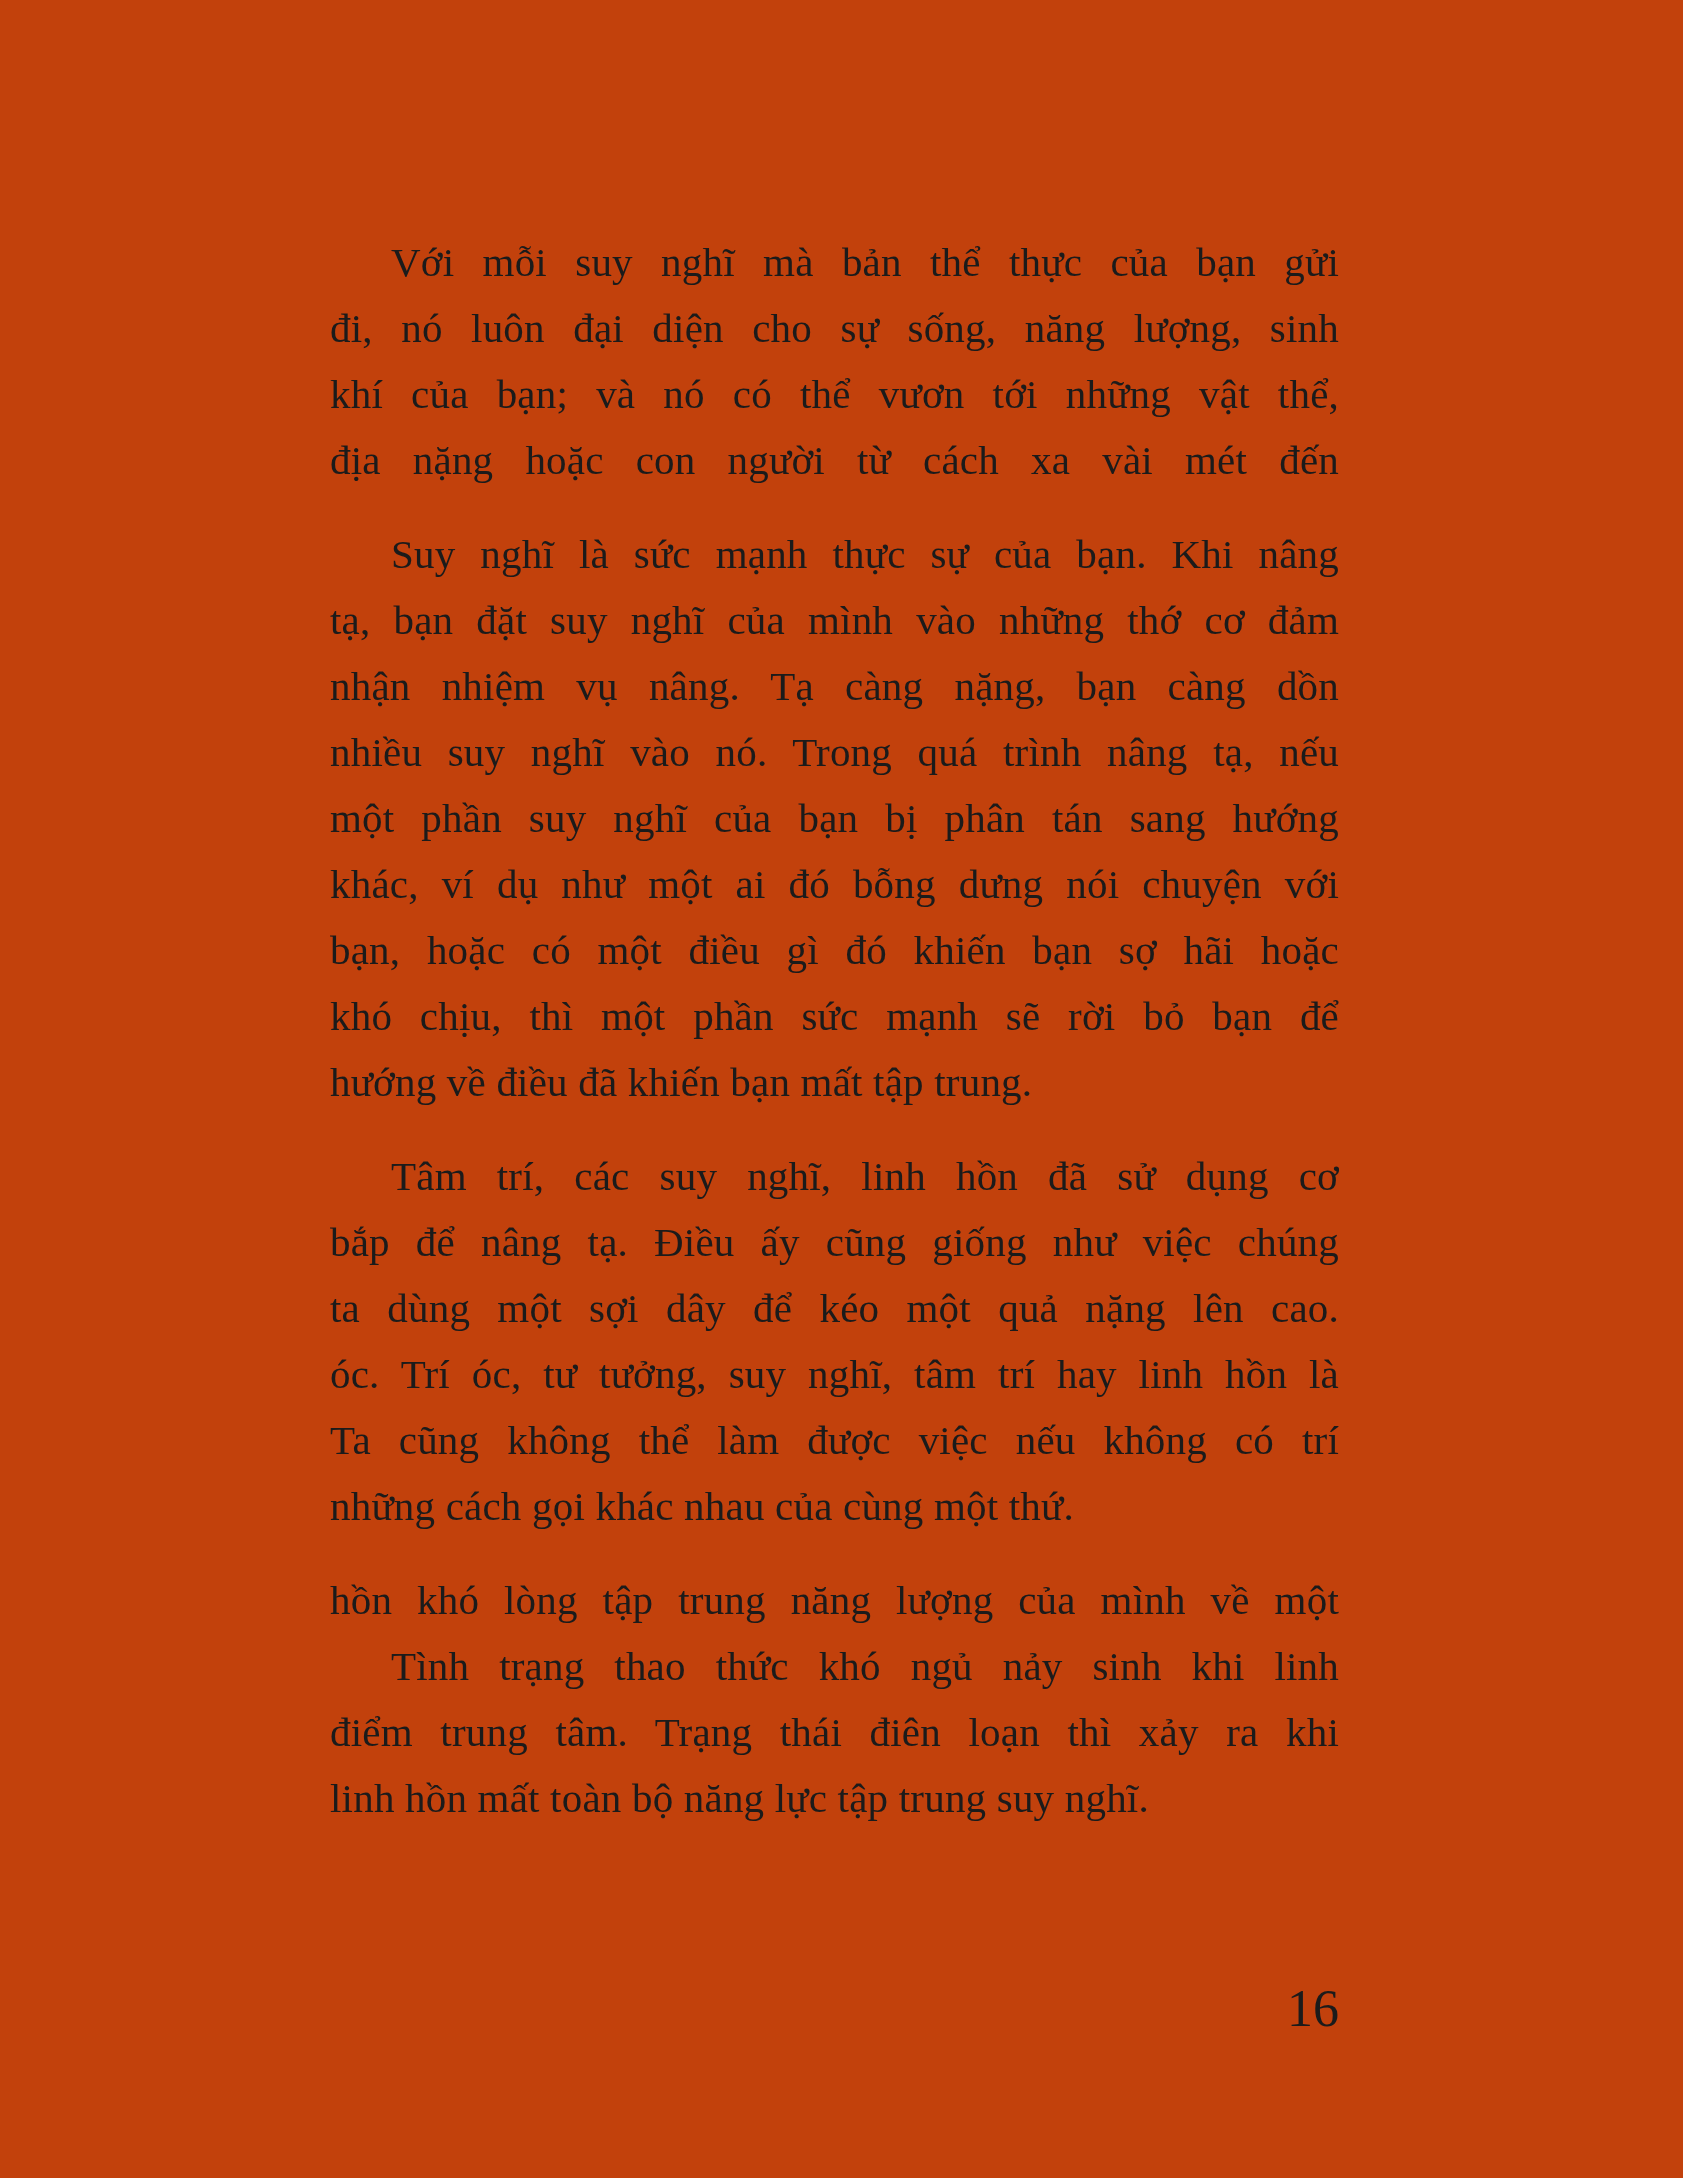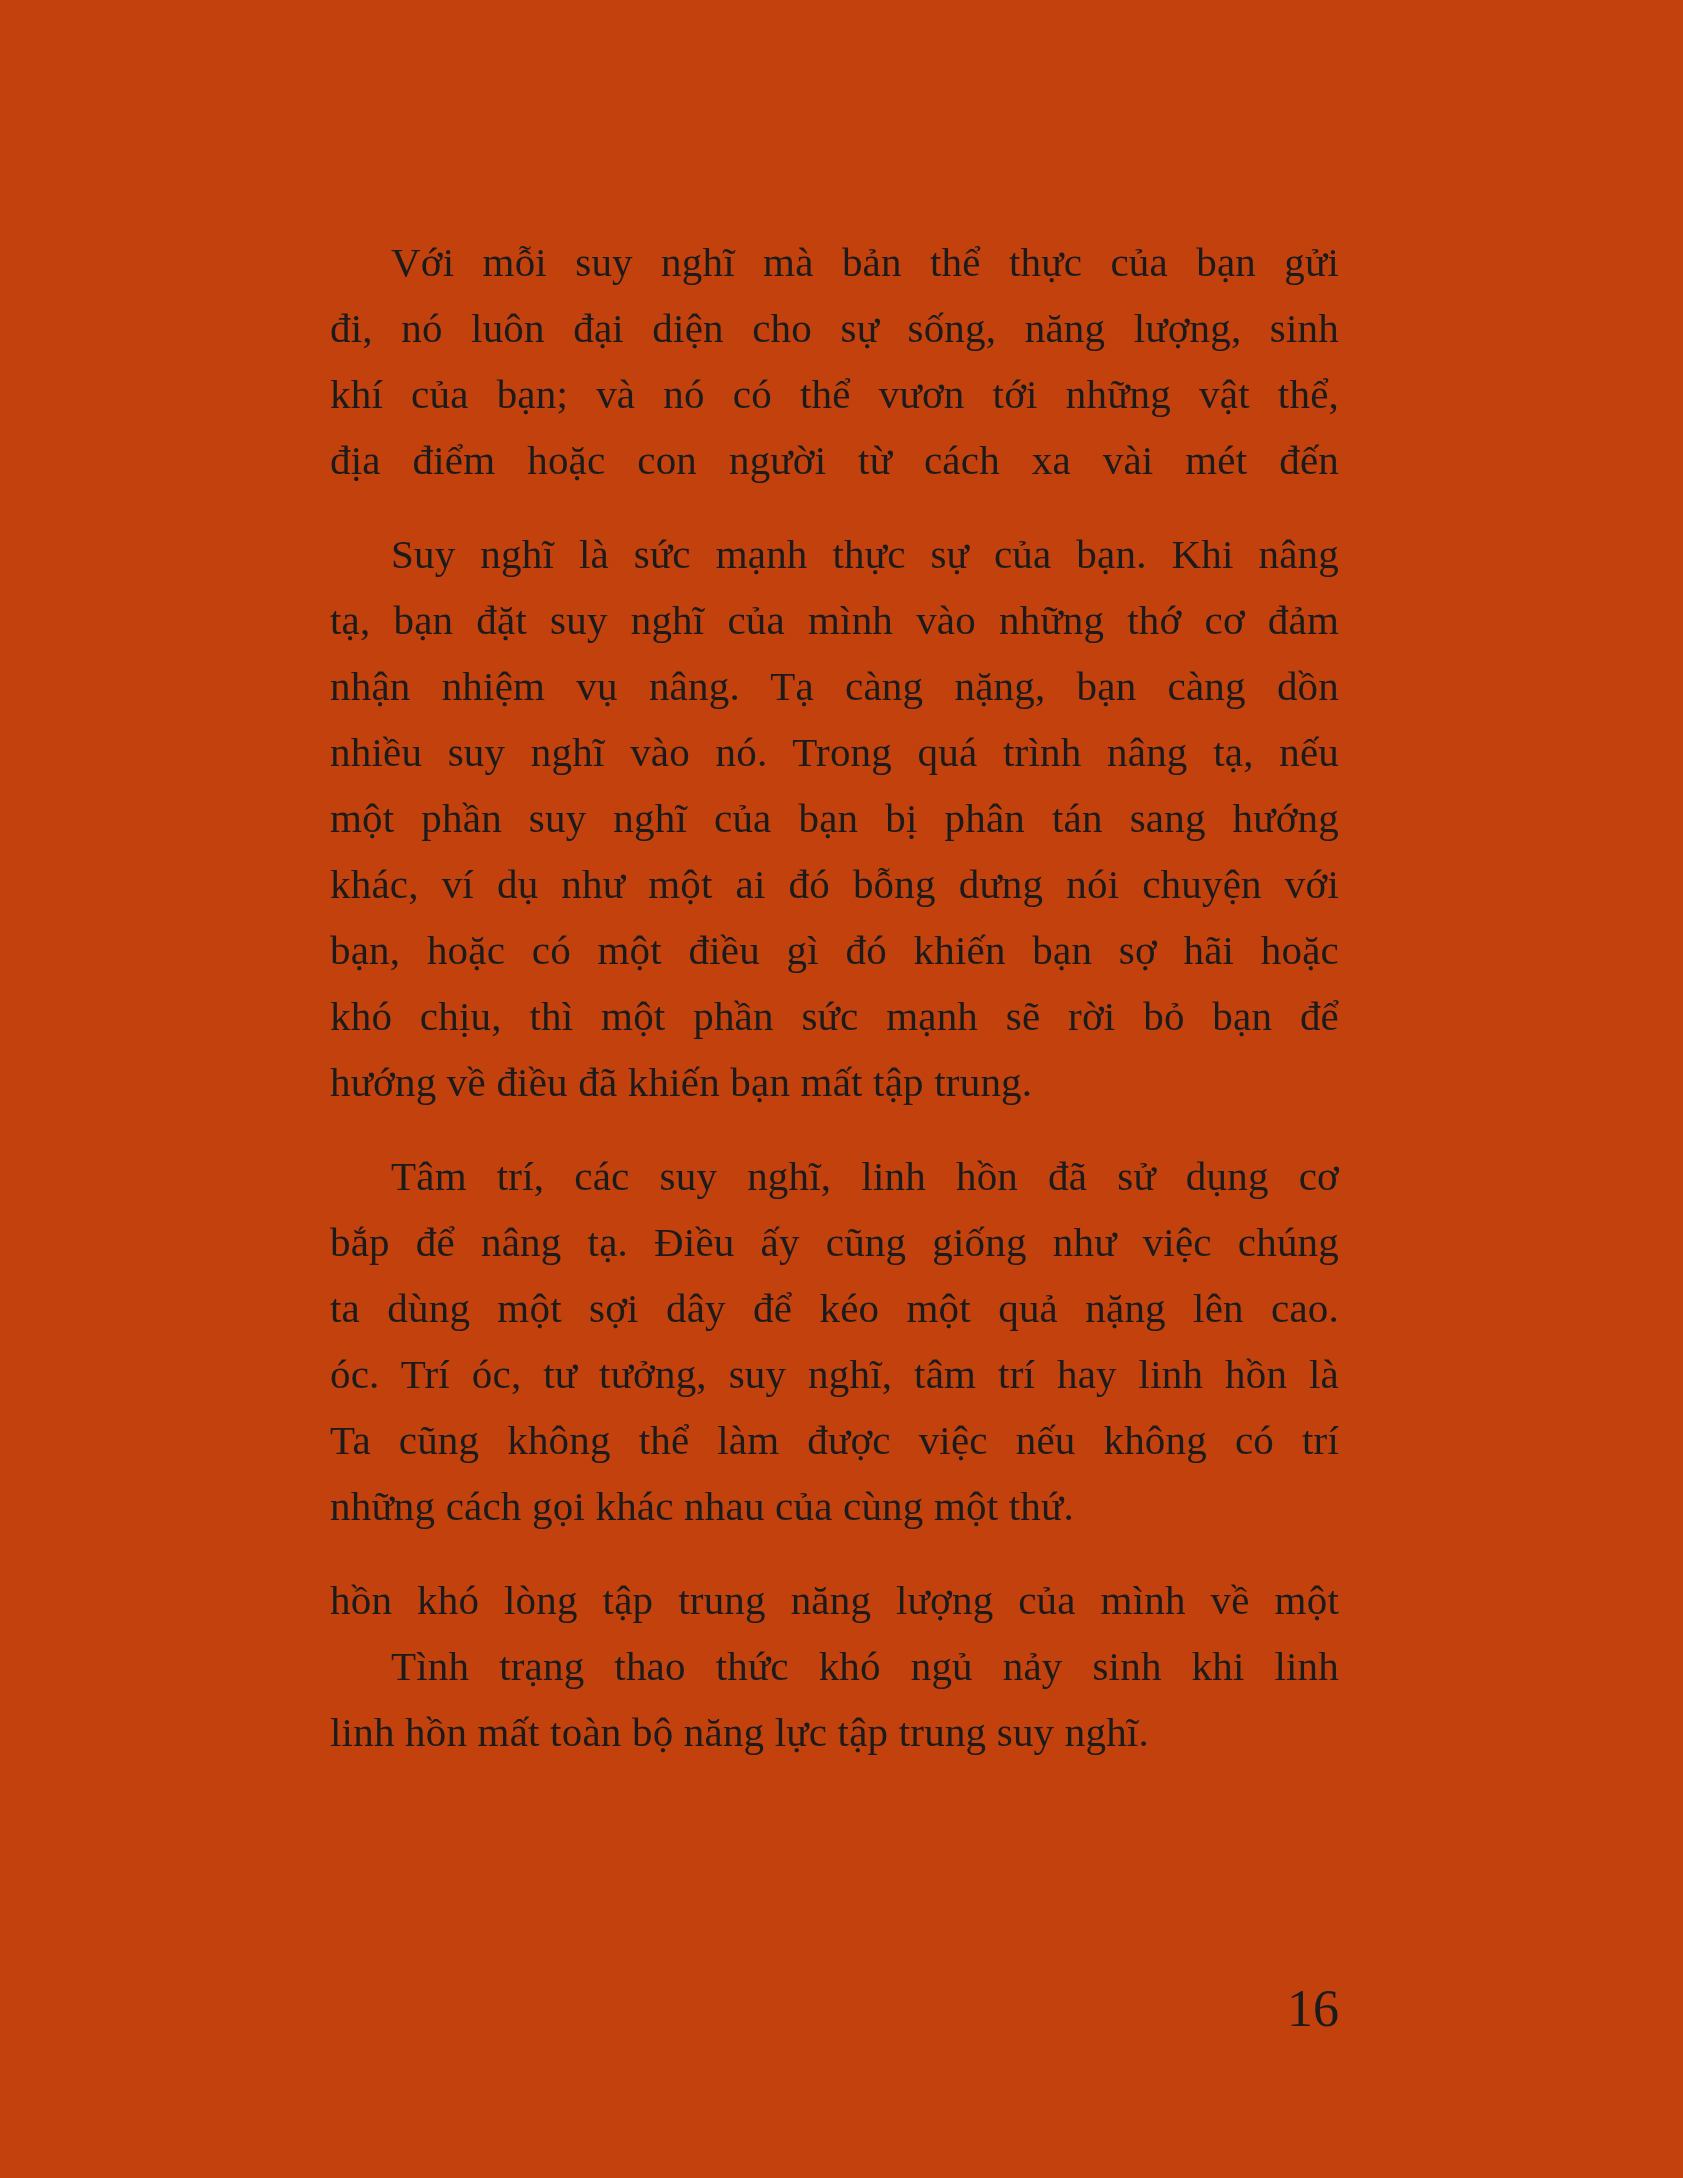--- a/index.html
+++ b/index.html
@@ -57,21 +57,21 @@
 </style>
 </head>
 <body>
 
 <div class="page">
   <div class="text-block">
       <div class="paragraph">
         <div class="line first">Với mỗi suy nghĩ mà bản thể thực của bạn gửi</div>
         <div class="line">đi, nó luôn đại diện cho sự sống, năng lượng, sinh</div>
         <div class="line">khí của bạn; và nó có thể vươn tới những vật thể,</div>
-        <div class="line">địa điểm hoặc con người từ cách xa vài mét đến</div>
+        <div class="line">địa nặng hoặc con người từ cách xa vài mét đến</div>
       </div>
       <div class="paragraph">
         <div class="line first">Suy nghĩ là sức mạnh thực sự của bạn. Khi nâng</div>
         <div class="line">tạ, bạn đặt suy nghĩ của mình vào những thớ cơ đảm</div>
         <div class="line">nhận nhiệm vụ nâng. Tạ càng nặng, bạn càng dồn</div>
         <div class="line">nhiều suy nghĩ vào nó. Trong quá trình nâng tạ, nếu</div>
         <div class="line">một phần suy nghĩ của bạn bị phân tán sang hướng</div>
         <div class="line">khác, ví dụ như một ai đó bỗng dưng nói chuyện với</div>
         <div class="line">bạn, hoặc có một điều gì đó khiến bạn sợ hãi hoặc</div>
         <div class="line">khó chịu, thì một phần sức mạnh sẽ rời bỏ bạn để</div>
@@ -81,18 +81,19 @@
         <div class="line first">Tâm trí, các suy nghĩ, linh hồn đã sử dụng cơ</div>
         <div class="line">bắp để nâng tạ. Điều ấy cũng giống như việc chúng</div>
         <div class="line">ta dùng một sợi dây để kéo một quả nặng lên cao.</div>
         <div class="line">óc. Trí óc, tư tưởng, suy nghĩ, tâm trí hay linh hồn là</div>
         <div class="line">Ta cũng không thể làm được việc nếu không có trí</div>
         <div class="line last">những cách gọi khác nhau của cùng một thứ.</div>
       </div>
       <div class="paragraph">
         <div class="line">hồn khó lòng tập trung năng lượng của mình về một</div>
         <div class="line first">Tình trạng thao thức khó ngủ nảy sinh khi linh</div>
+        <div class="line">điểm trung tâm. Trạng thái điên loạn thì xảy ra khi</div>
         <div class="line last">linh hồn mất toàn bộ năng lực tập trung suy nghĩ.</div>
       </div>
     </div>
   <div class="page-number">16</div>
 </div>
 
 
 </body></html>

